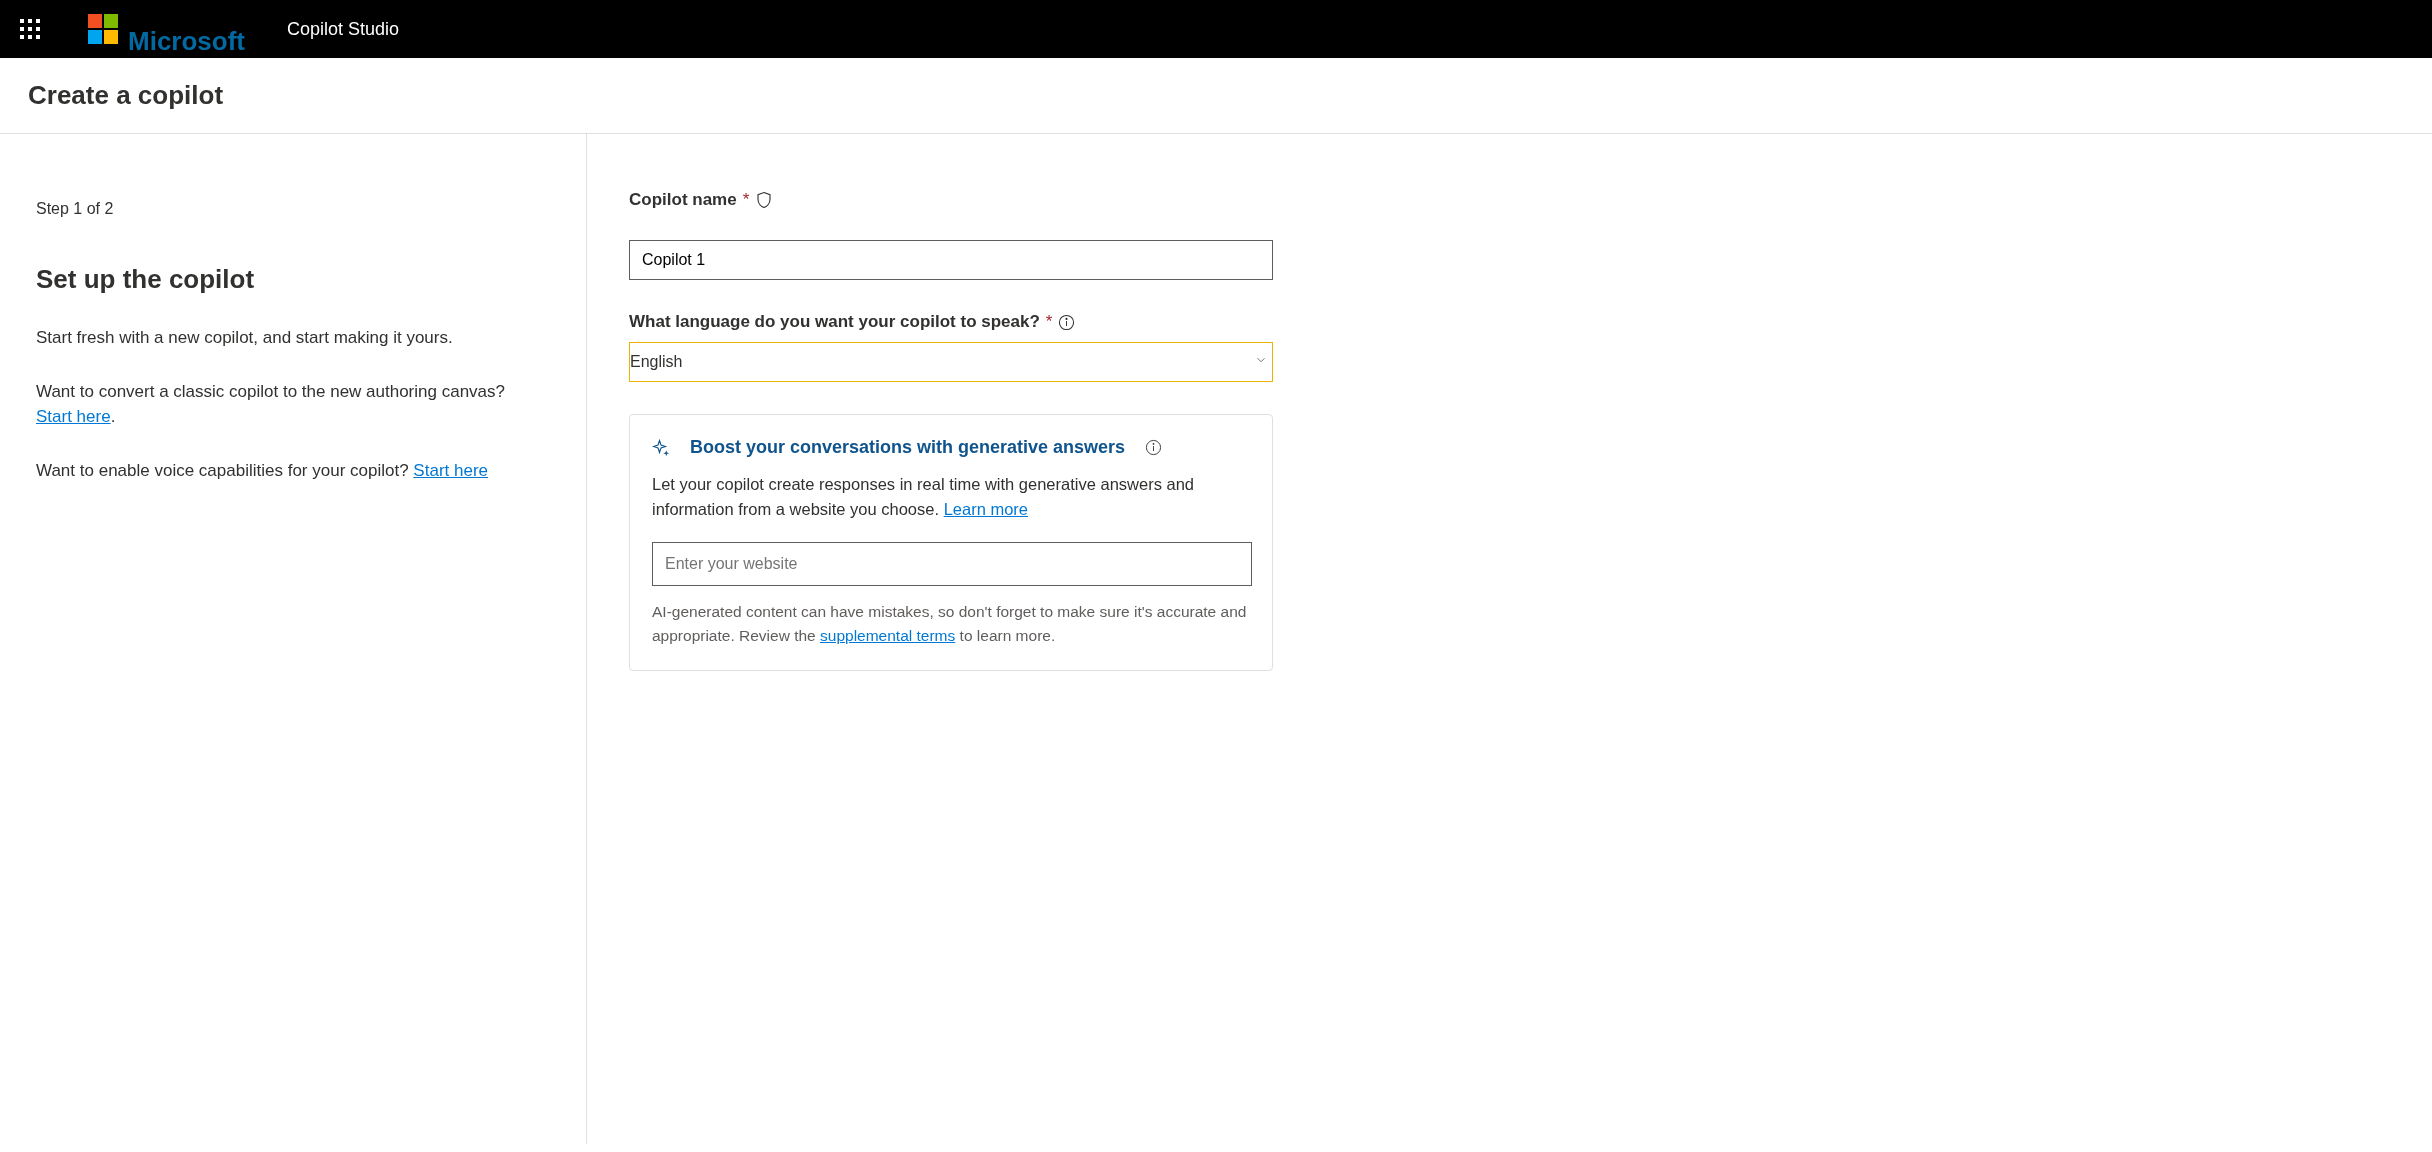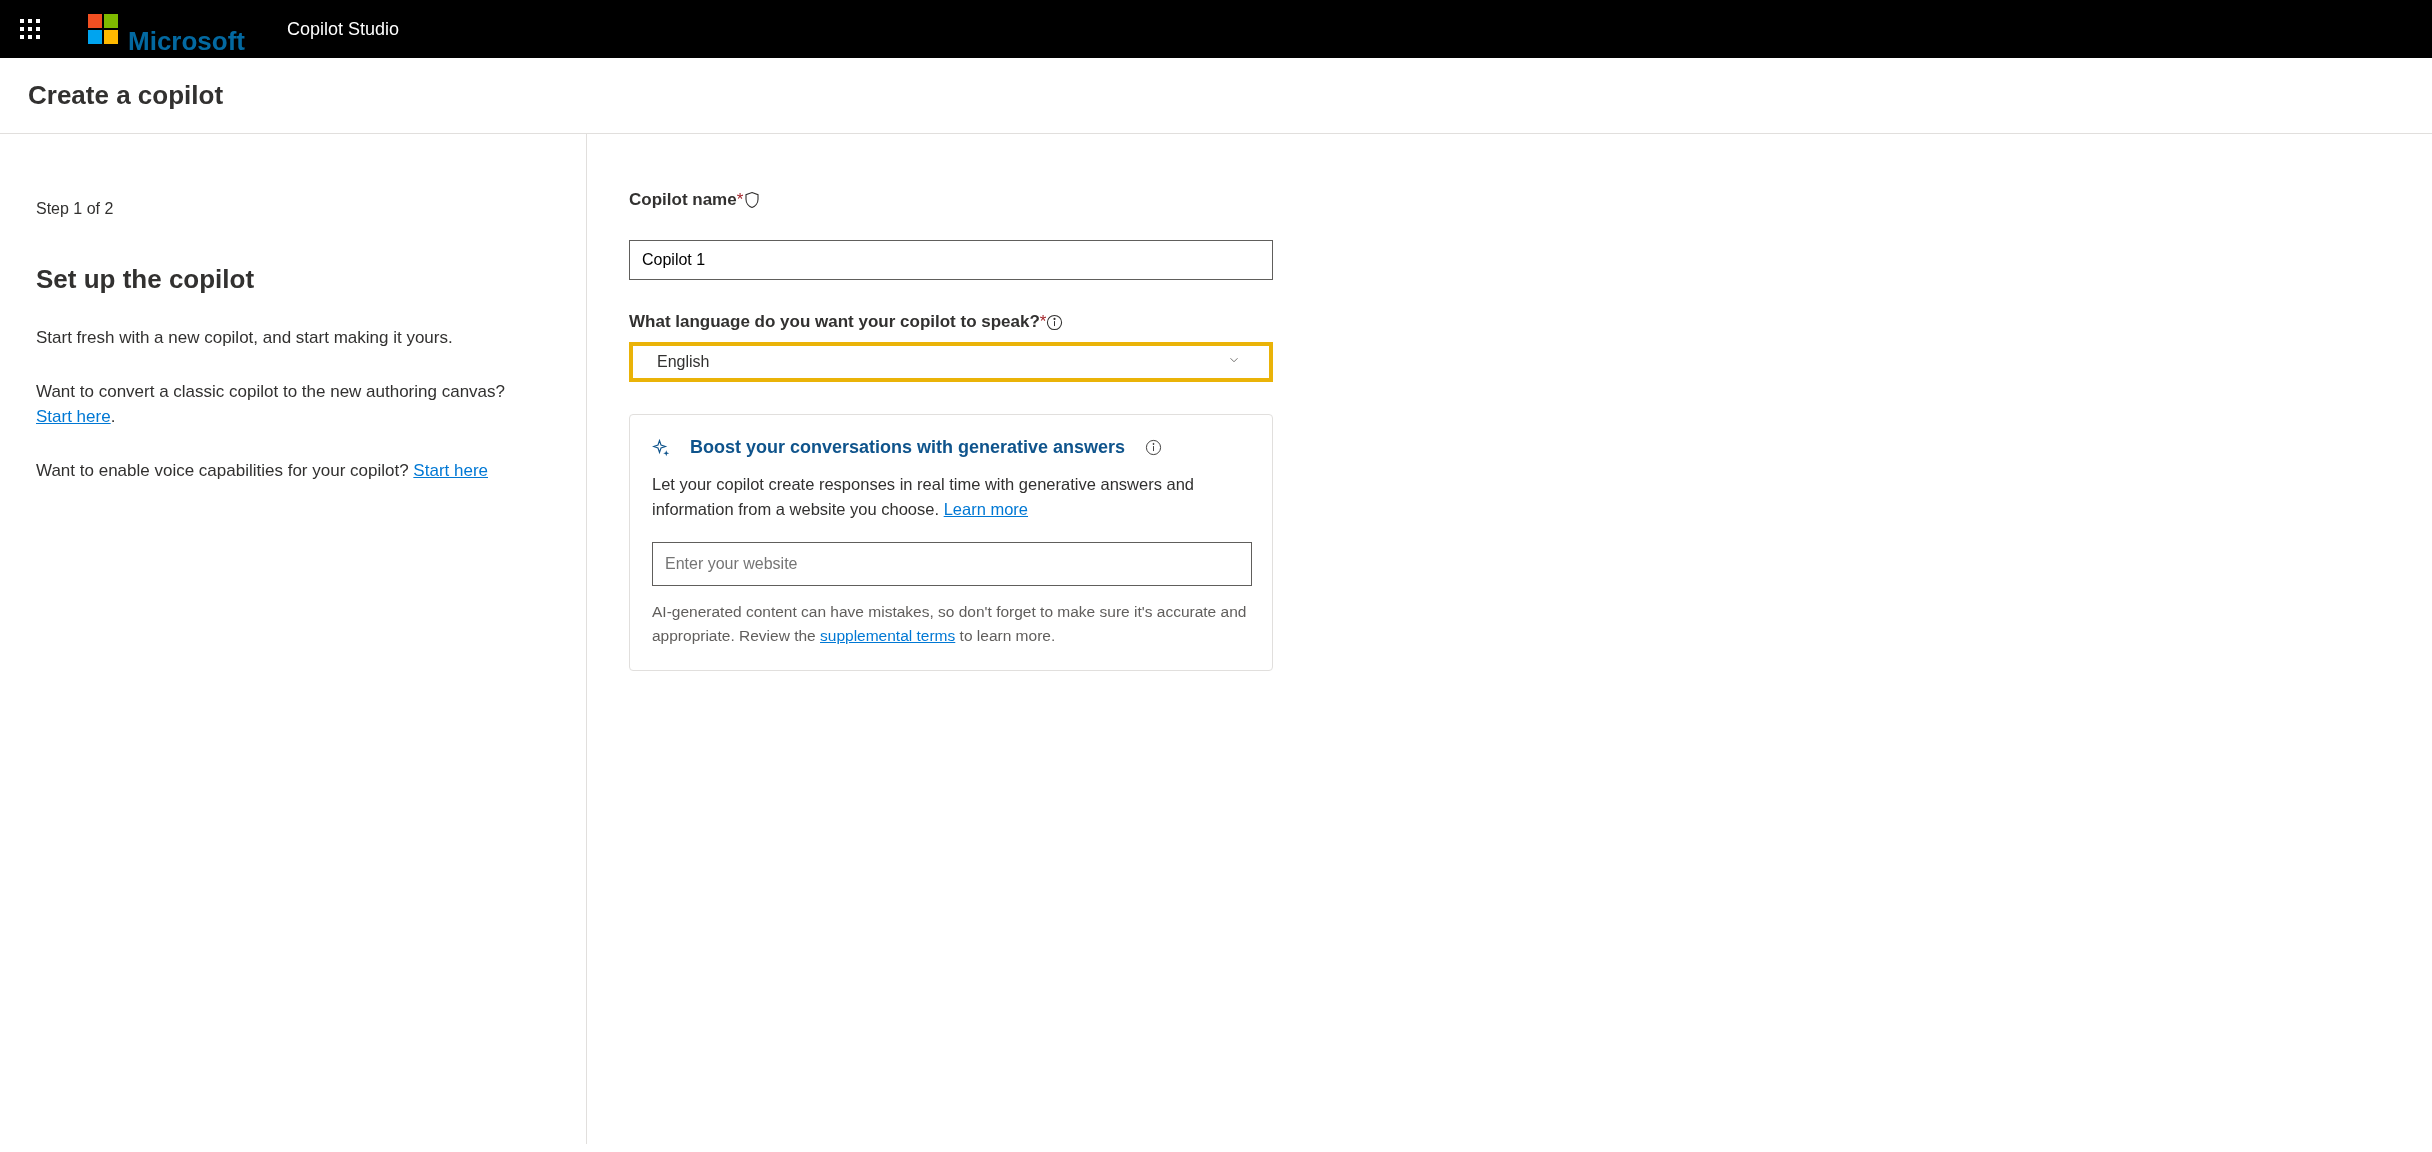--- a/index.html
+++ b/index.html
@@ -100,21 +100,21 @@
       padding: 56px 42px;
       max-width: 720px;
     }
     .field-group {
       margin-bottom: 32px;
     }
     .field-label {
       font-size: 17px;
       font-weight: 700;
       display: flex;
-      gap: 0;
+      gap: 6px;
       margin-bottom: 10px;
     }
     .required { color: #a4262c; font-weight: 400; }
     .shield-icon, .info-icon-wrap {
       display: inline-flex;
       align-items: center;
     }
     .text-input {
       width: 644px;
       height: 40px;
@@ -124,22 +124,22 @@
       font-family: inherit;
       margin-top: 20px;
     }
     .select-wrap {
       position: relative;
       width: 644px;
     }
     .select-input {
       width: 100%;
       height: 40px;
-      border: 4px solid #eab308;
-      padding: 0 24px;
+      border: 1px solid #eab308;
+      padding: 0 0;
       font-size: 16px;
       font-family: inherit;
       display: flex;
       align-items: center;
       justify-content: space-between;
       cursor: pointer;
       background: #ffffff;
     }
     .chevron {
       margin-right: 4px;

